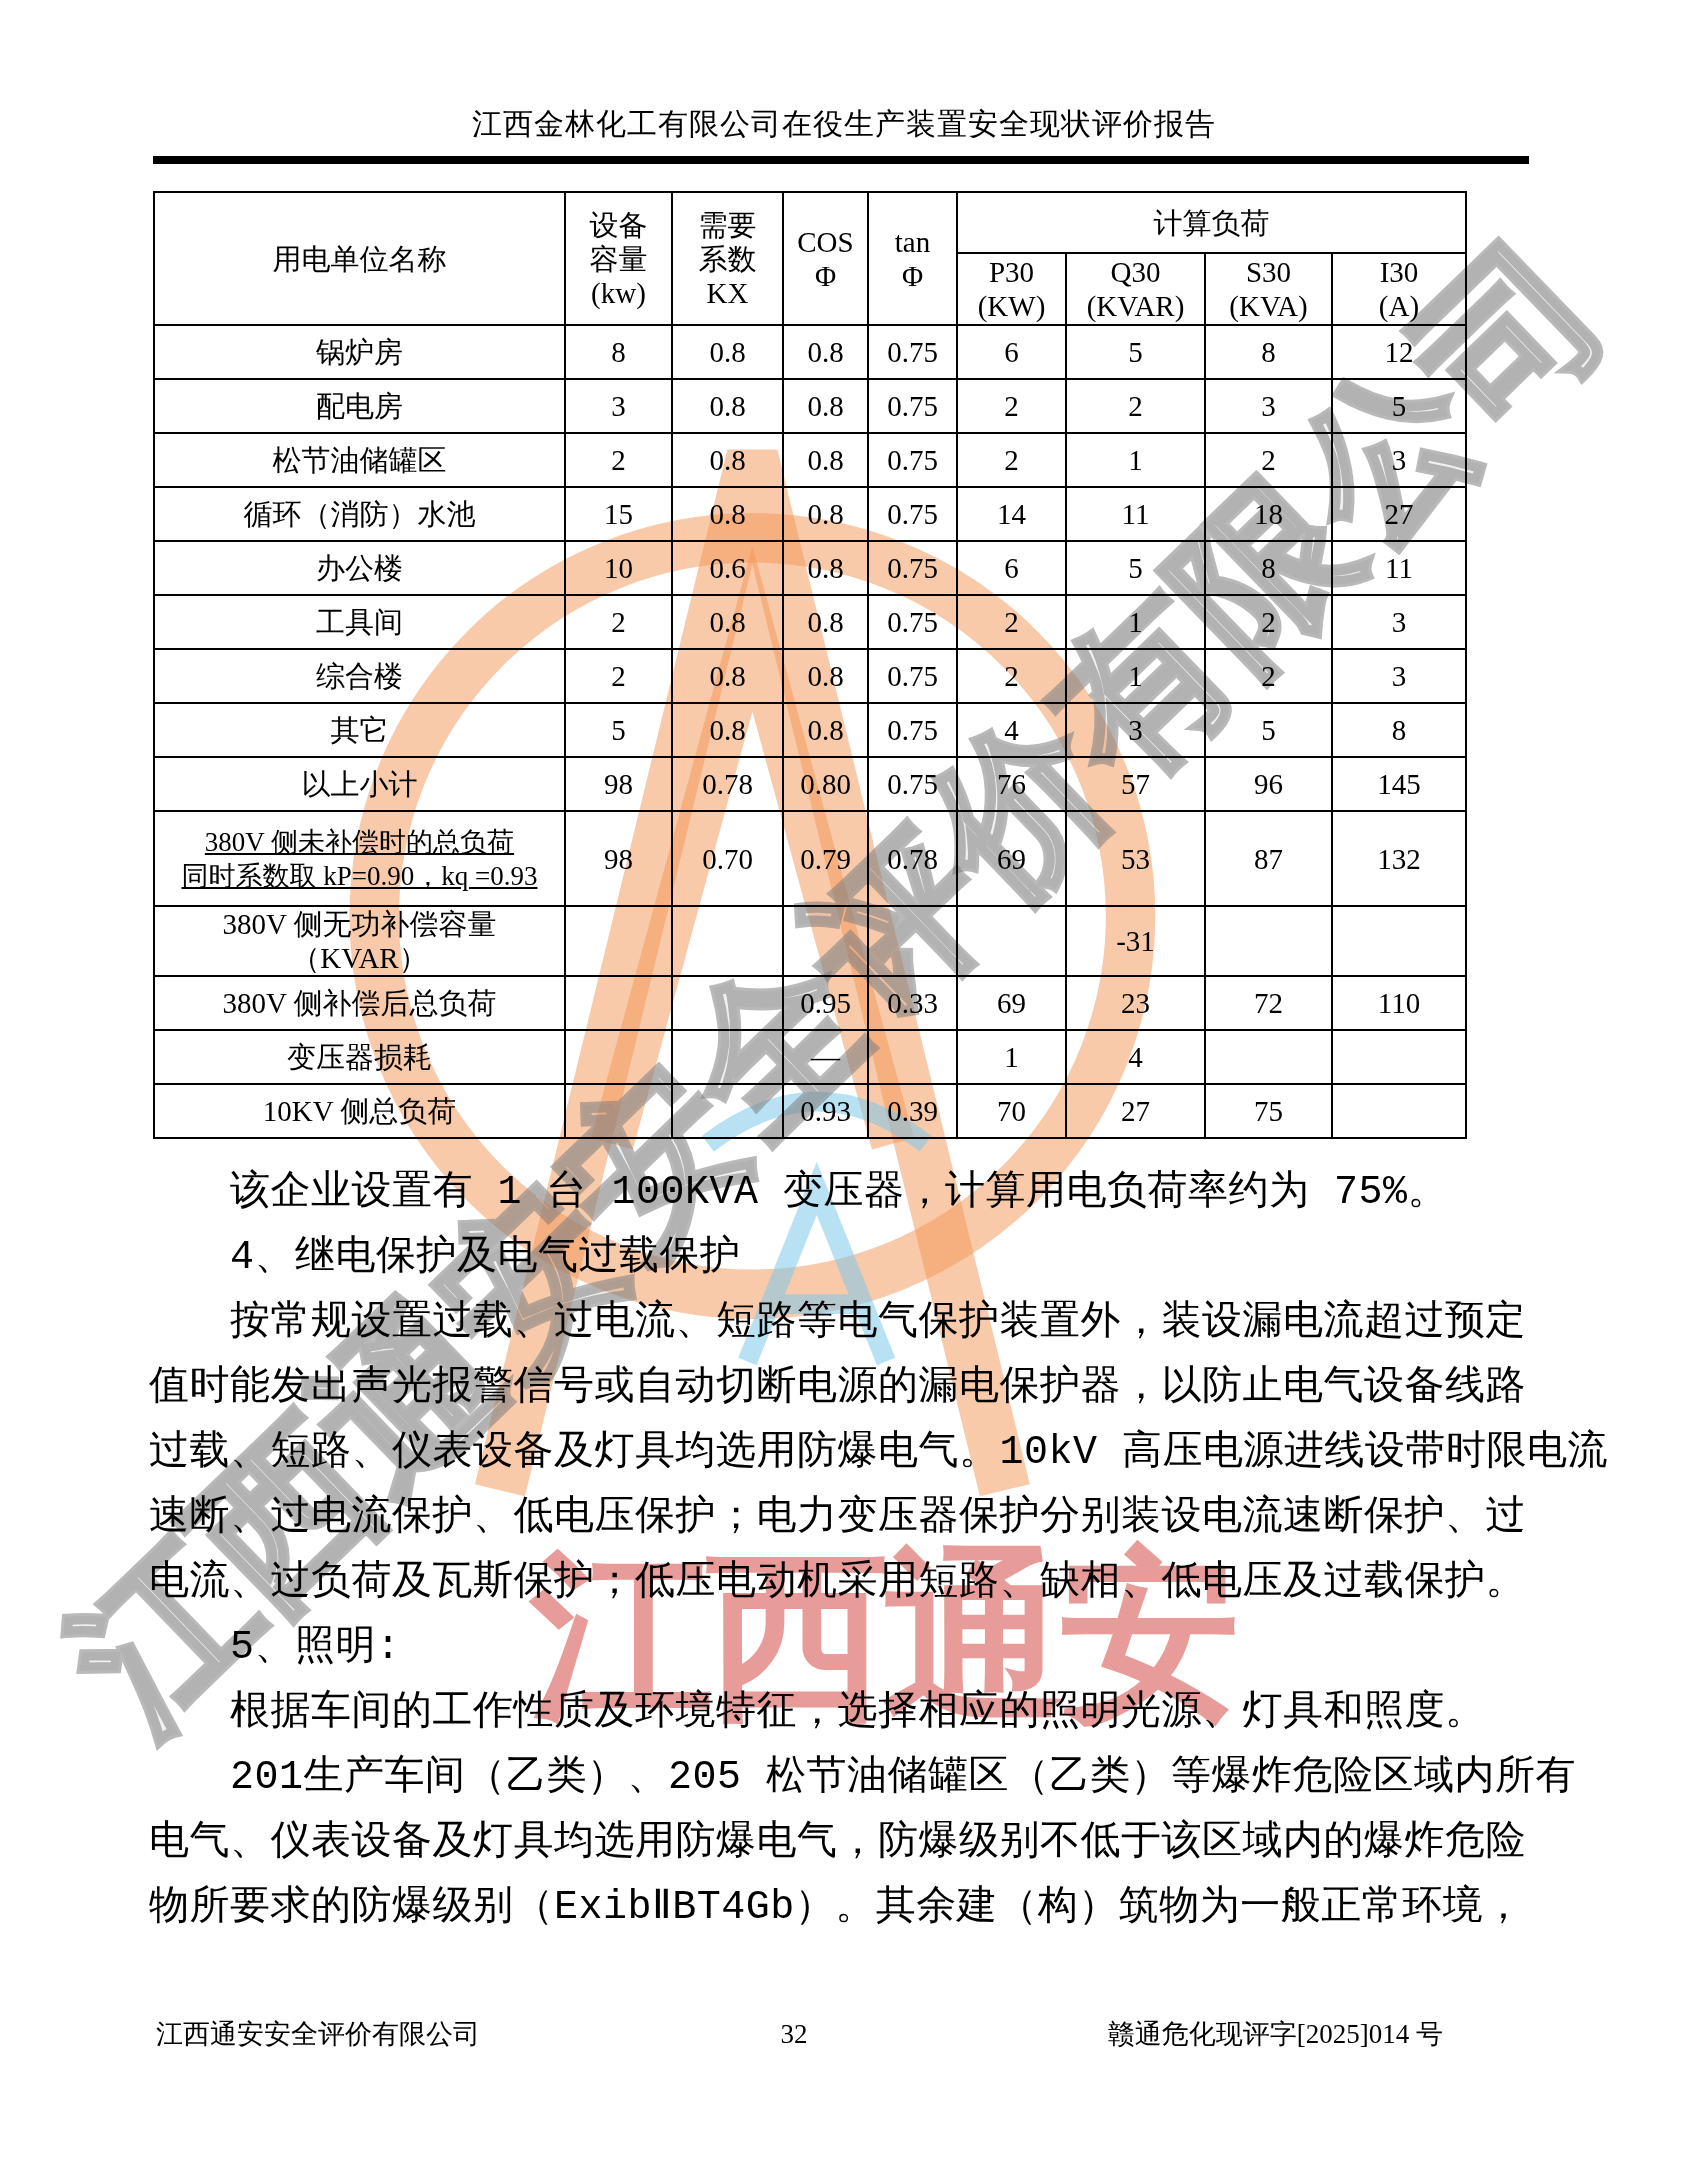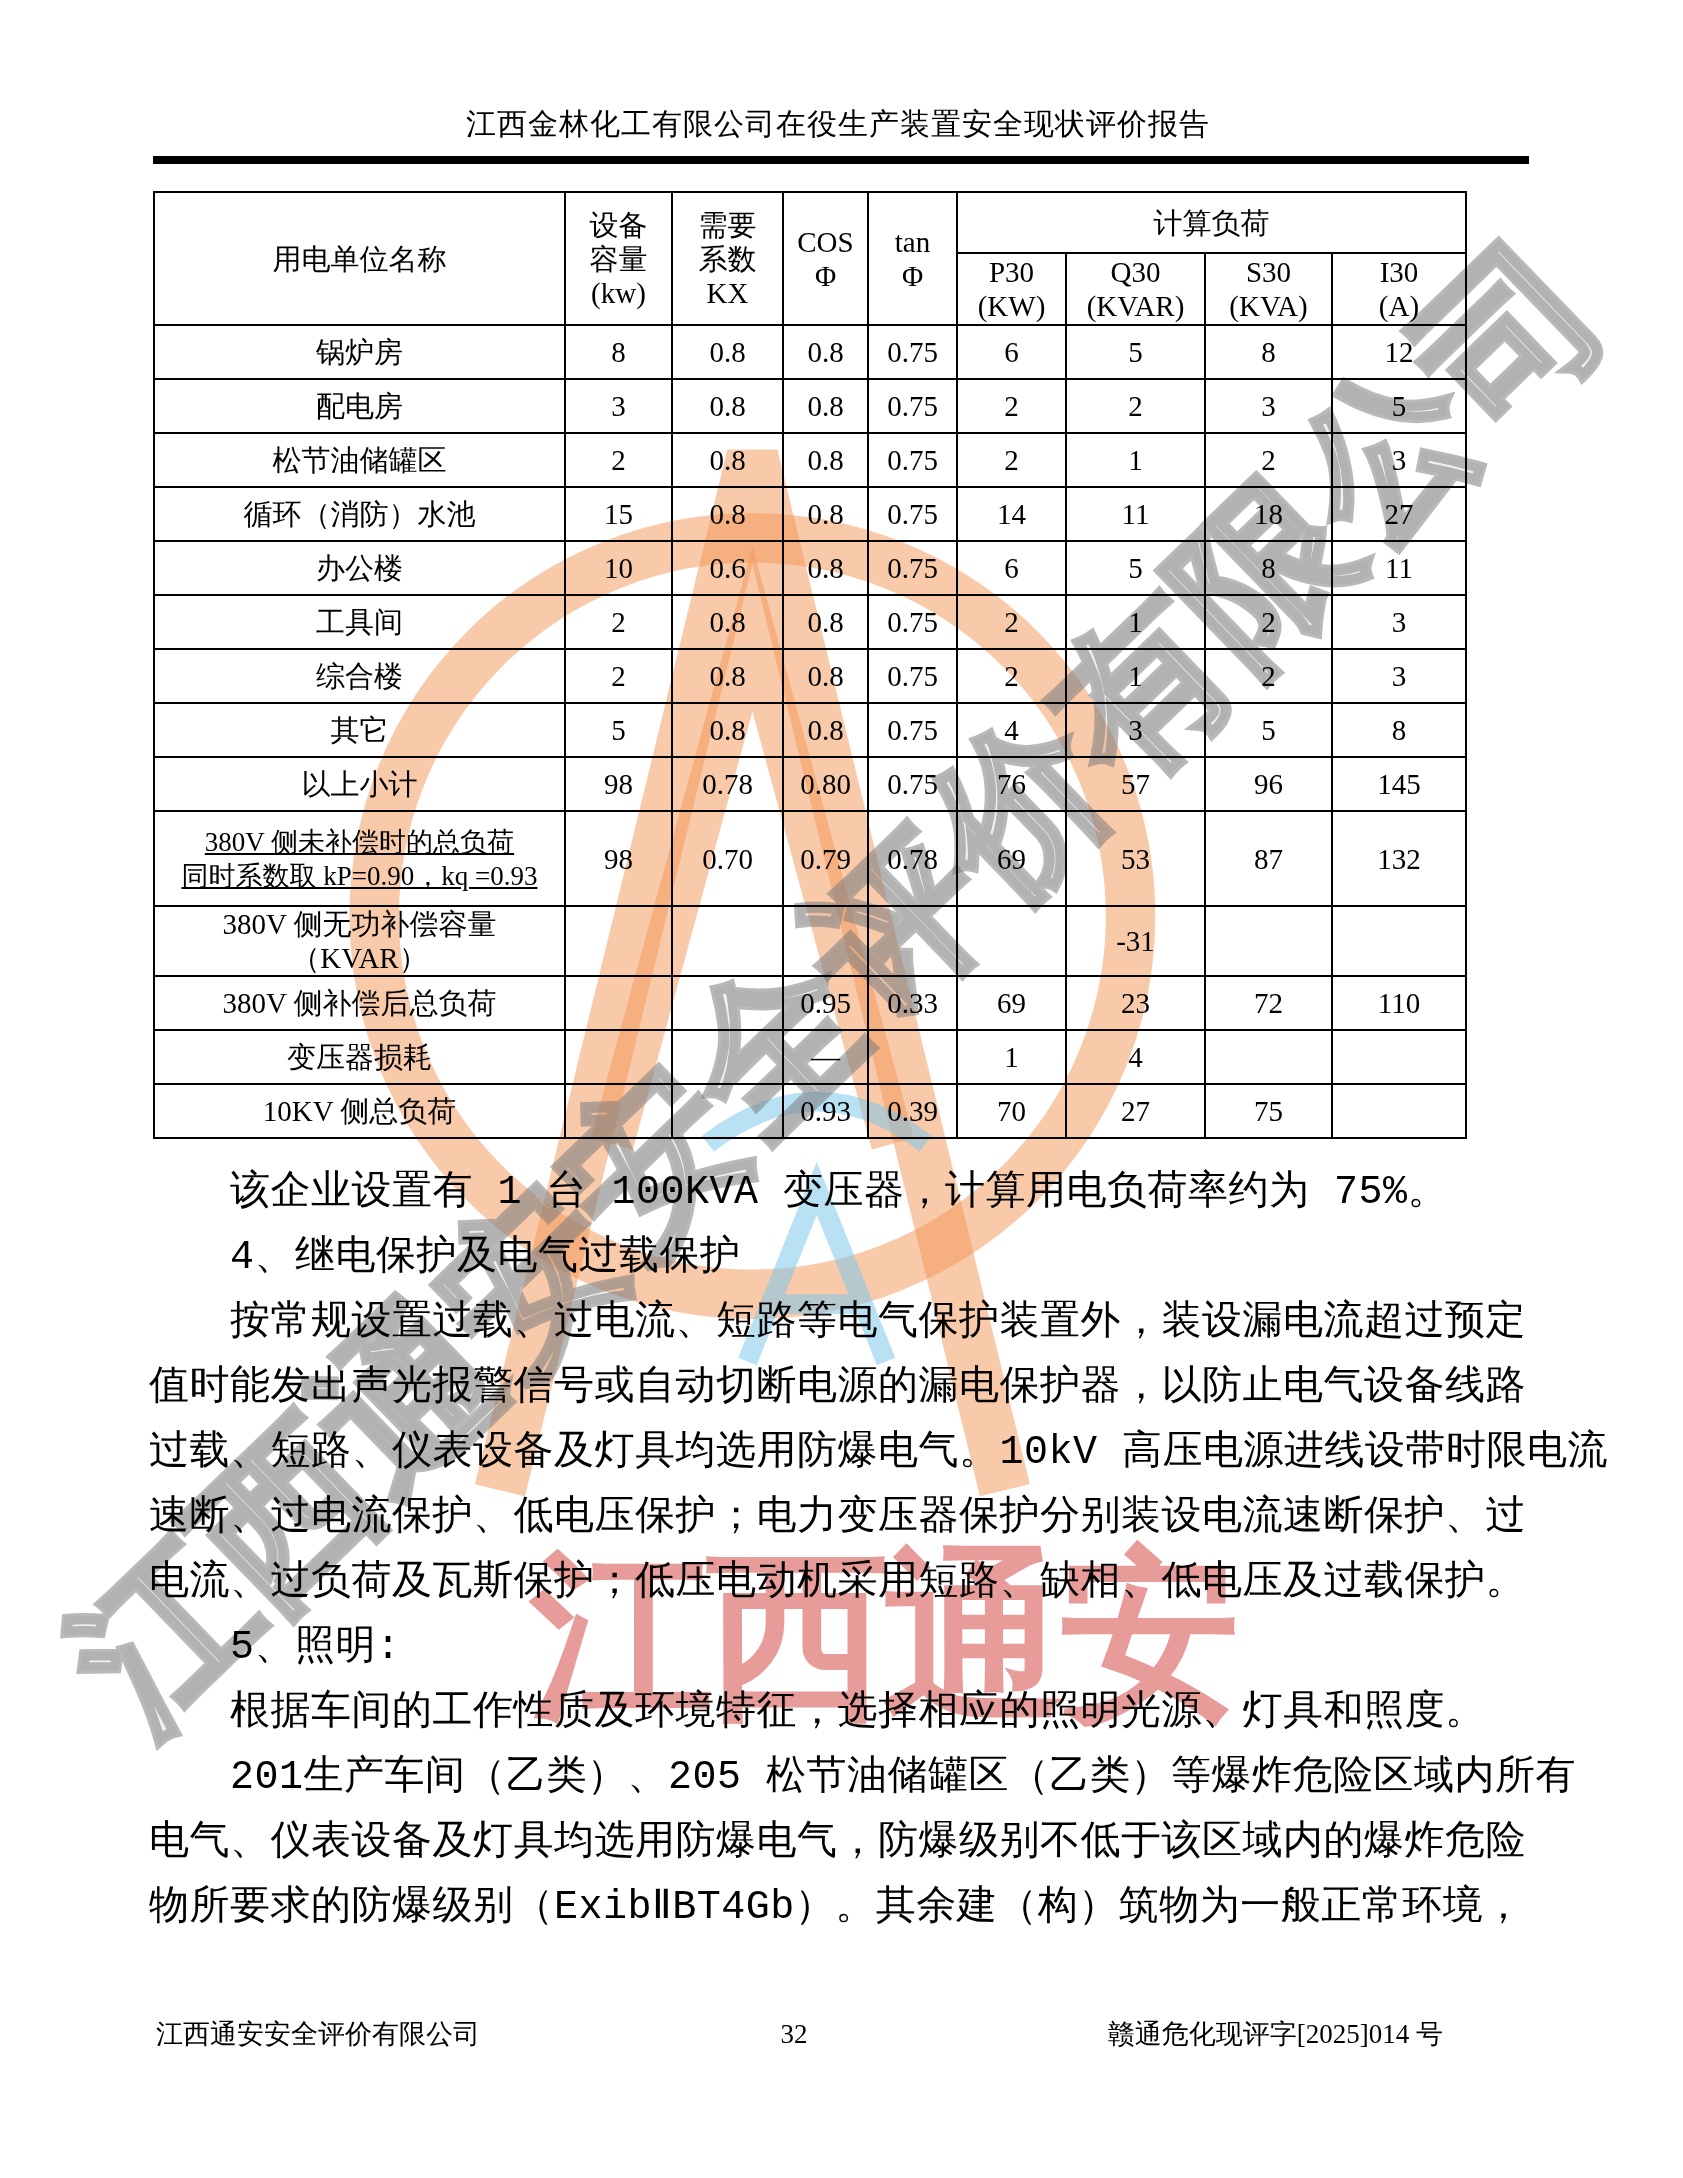--- a/index.html
+++ b/index.html
@@ -3,21 +3,21 @@
 <meta charset="utf-8">
 <style>
   html,body { margin:0; padding:0; background:#888; }
   .page {
     position:relative; width:1683px; height:2178px; background:#ffffff;
     margin:0 auto; overflow:hidden;
     font-family:"Liberation Serif","DejaVu Serif",serif; color:#000;
   }
   
   .doc-header {
-    position:absolute; left:150px; top:104px; width:1376px;
+    position:absolute; left:156px; top:104px; width:1376px;
     text-align:center; font-size:30px; letter-spacing:1px; white-space:nowrap;
   }
   .header-rule {
     position:absolute; left:153px; top:156px; width:1376px; height:8px; background:#000;
   }
   
   table.load {
     position:absolute; left:153px; top:191px; width:1311px;
     border-collapse:collapse; table-layout:fixed;
   }

